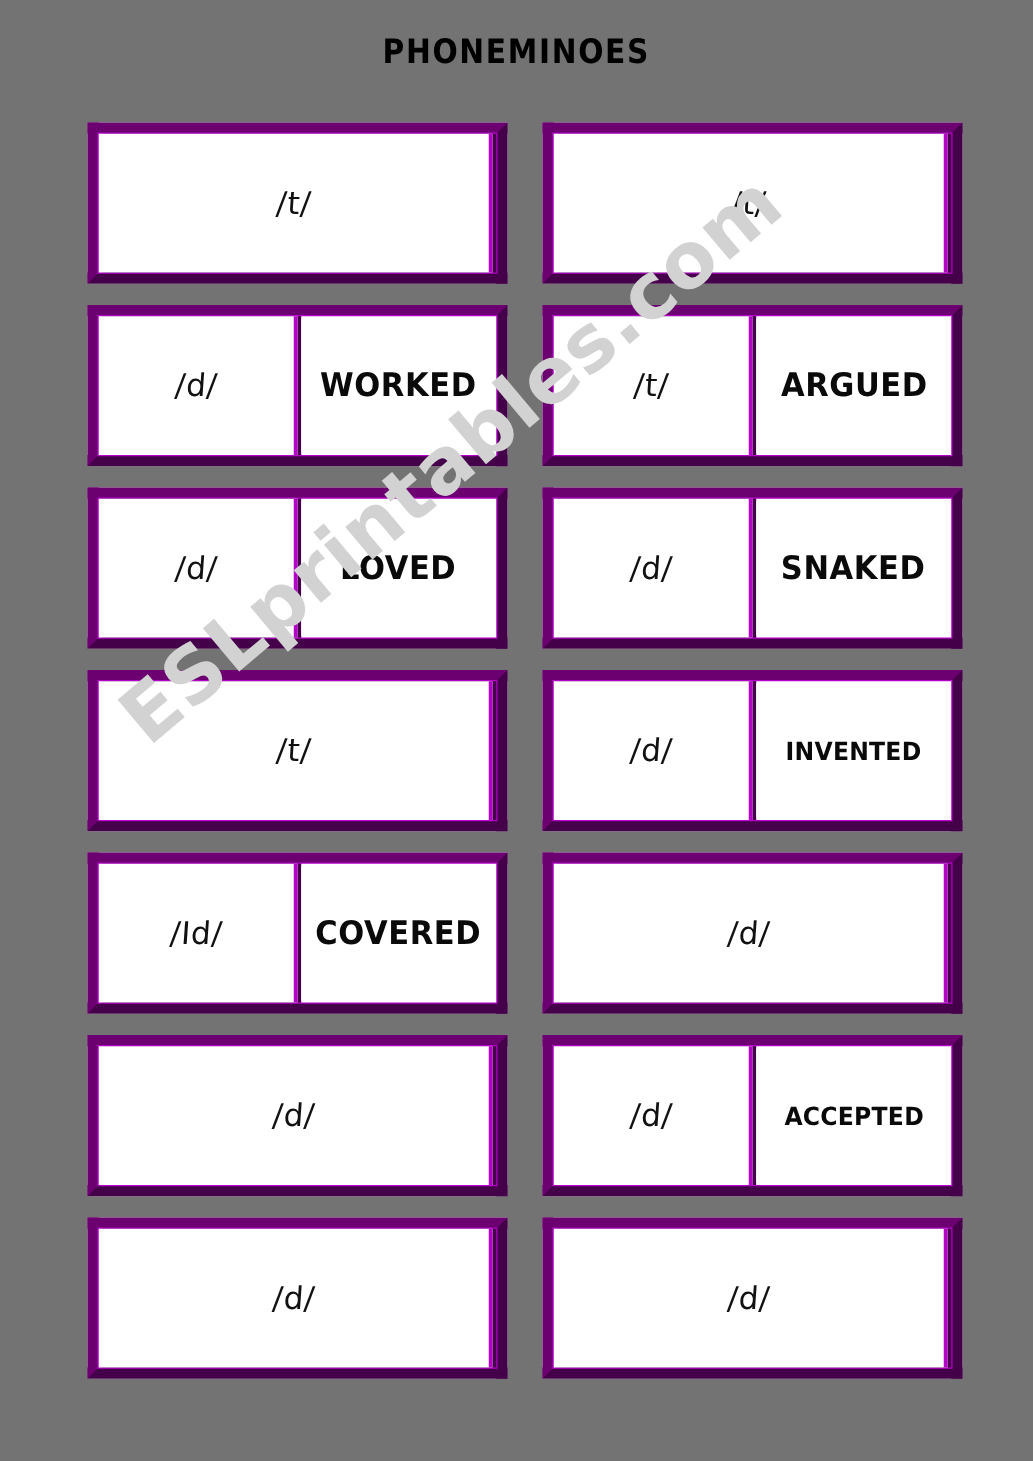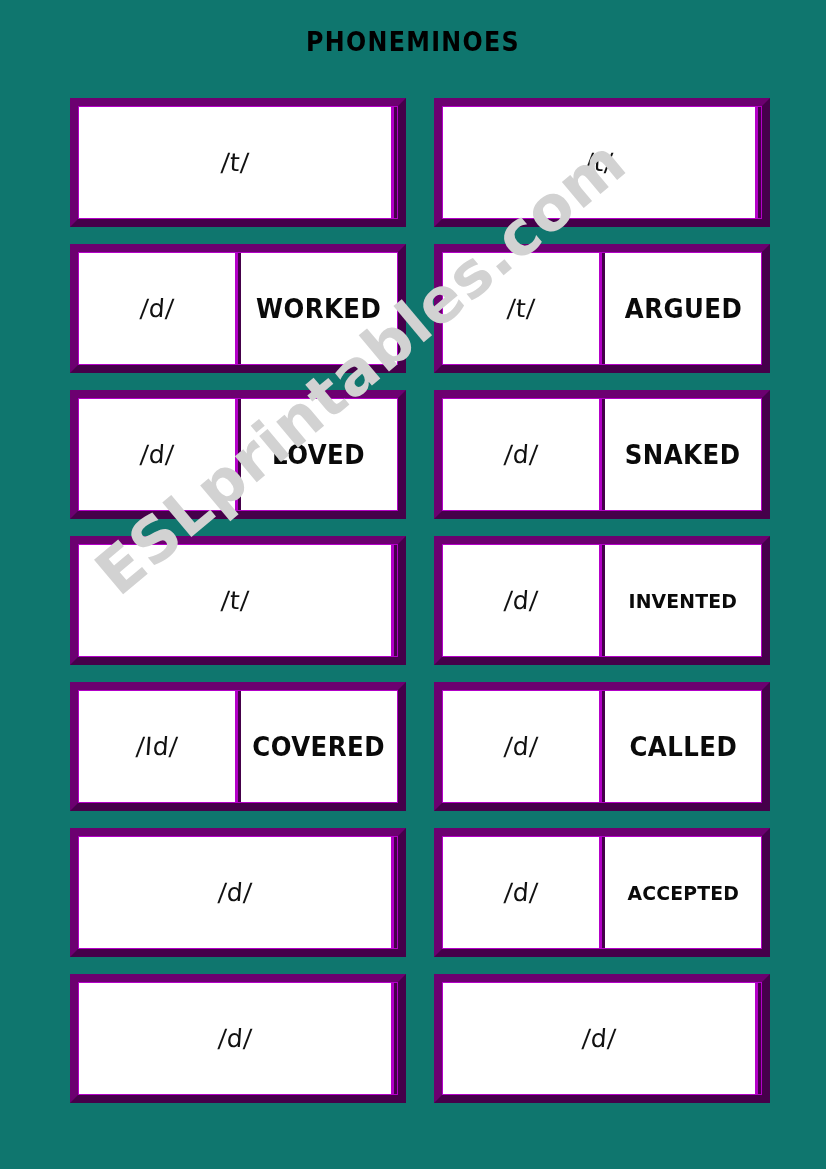--- a/index.html
+++ b/index.html
@@ -13,21 +13,21 @@
     background: #ffffff;
     font-family: "Liberation Sans", sans-serif;
     overflow: hidden;
     position: relative;
   }
 
   .page {
     position: relative;
     width: 826px;
     height: 1169px;
-    background: #0f766e;
+    background: #737373;
     overflow: hidden;
   }
 
   
   .title {
     position: absolute;
     top: 28px;
     left: 0;
     width: 826px;
     text-align: center;
@@ -215,23 +215,20 @@
         <span class="sound-text">/Id/</span>
       </div>
       <div class="cell cell-word">
         <span class="word-text">COVERED</span>
       </div>
     </div>
     <div class="domino">
       <div class="cell cell-sound">
         <span class="sound-text">/d/</span>
       </div>
-      <div class="cell cell-word">
-        <span class="word-text">CALLED</span>
-      </div>
     </div>
 
     <div class="domino">
       <div class="cell cell-sound">
         <span class="sound-text">/d/</span>
       </div>
     </div>
     <div class="domino">
       <div class="cell cell-sound">
         <span class="sound-text">/d/</span>

